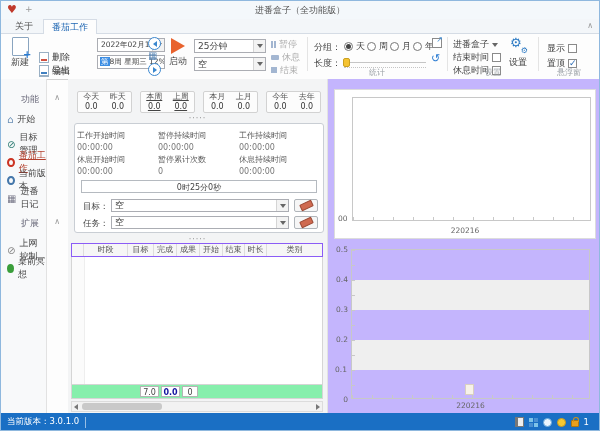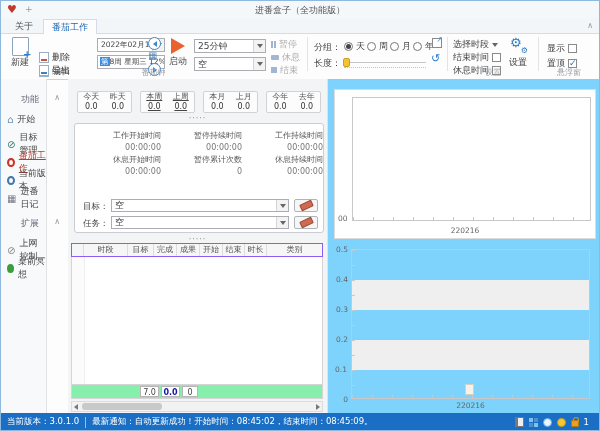--- a/index.html
+++ b/index.html
@@ -56,37 +56,37 @@
   .sbitem{position:absolute;left:6px;display:flex;align-items:center;gap:4px;color:#444;}
   .sbitem.active{color:#b3402e;text-decoration:underline;}
   .ring{width:9px;height:9px;border-radius:50%;box-sizing:border-box;display:inline-block;position:relative;}
   .center{left:67px;top:78px;width:259px;height:334px;background:#f3f4f5;}
   .statbox{position:absolute;width:55px;height:22px;background:#fcfcfc;border:1px solid #d2d2d2;border-radius:2px;box-sizing:border-box;display:flex;flex-wrap:wrap;font-size:8px;}
   .statbox span{width:50%;text-align:center;line-height:10px;}
   .statbox .lab{color:#555;}
   .statbox .val{color:#333;}
   .dots{position:absolute;width:100%;text-align:center;color:#9a9a9a;font-size:8px;letter-spacing:1px;line-height:6px;}
   .panel{position:absolute;left:6px;top:44px;width:250px;height:110px;background:#fff;border:1px solid #c9ced4;border-radius:3px;box-sizing:border-box;}
-  .fcol{position:absolute;width:84px;text-align:right;font-size:8px;}
+  .fcol{position:absolute;width:84px;text-align:left;font-size:8px;}
   .fcol .flab{color:#555;}
   .fcol .fval{color:#777;margin-top:2px;}
   .timerbox{position:absolute;left:6px;top:56px;width:236px;height:13px;border:1px solid #b5bac0;text-align:center;line-height:13px;font-size:8px;color:#444;box-sizing:border-box;}
   .selrow-label{position:absolute;font-size:8.5px;color:#444;}
   
   .thead{position:absolute;left:3px;top:164px;width:252px;height:14px;display:flex;background:#f6f6f6;border:1px solid #8b5cf6;box-sizing:border-box;font-size:8px;color:#555;}
   .thead div{border-right:1px solid #ddd;text-align:center;line-height:12px;box-sizing:border-box;}
   .tbody{position:absolute;left:3px;top:178px;width:252px;height:128px;background:#fff;border:1px solid #d5d5d5;border-top:none;box-sizing:border-box;}
   .tbody .selcol{position:absolute;left:0;top:0;width:12px;height:100%;border-right:1px solid #eee;background:#fbfbfb;}
   .tfoot{position:absolute;left:3px;top:306px;width:252px;height:14px;background:#86efac;border:1px solid #d5d5d5;border-top:none;box-sizing:border-box;}
   .fbox{position:absolute;top:1px;height:11px;border:1px solid #b5b5b5;background:#fff;text-align:center;line-height:11px;font-size:8px;box-sizing:border-box;}
   .hscroll{position:absolute;left:3px;top:322px;width:252px;height:11px;background:#f2f2f2;border:1px solid #dcdcdc;box-sizing:border-box;}
   .thumb{position:absolute;left:10px;top:1px;width:80px;height:7px;background:#c9c9c9;border-radius:3px;}
   .sarr{position:absolute;top:2px;width:0;height:0;border-top:3px solid transparent;border-bottom:3px solid transparent;}
   
-  .charts{left:326px;top:78px;width:273px;height:334px;background:#7dd3fc;border-left:1px solid #e2e2e2;box-sizing:border-box;}
+  .charts{left:326px;top:78px;width:273px;height:334px;background:#c4b5fd;border-left:1px solid #e2e2e2;box-sizing:border-box;}
   .chartbox1{position:absolute;left:6px;top:10px;width:262px;height:150px;background:#fff;border:1px solid #dcdcdc;box-sizing:border-box;}
   .plot{position:absolute;border:1px solid #c8c8c8;background:#fff;box-sizing:border-box;}
   .xticks{position:absolute;left:0;bottom:0;width:100%;height:3px;background:repeating-linear-gradient(90deg,#c8c8c8 0 1px,transparent 1px 20px);}
   .yticks-strip{position:absolute;left:0;top:0;width:3px;height:100%;background:repeating-linear-gradient(180deg,#c8c8c8 0 1px,transparent 1px 15px);}
   .axlabel{position:absolute;color:#666;font-size:7.5px;}
   .chart2{position:absolute;left:6px;top:165px;width:262px;height:166px;}
   .bands{position:absolute;left:17px;top:5px;width:239px;height:150px;border:1px solid #c8c8c8;box-sizing:border-box;background:linear-gradient(180deg,transparent 0 30px,#efefef 30px 60px,transparent 60px 90px,#efefef 90px 120px,transparent 120px 150px);}
   .ytick{position:absolute;width:14px;text-align:right;color:#666;font-size:7.5px;}
   .marker{position:absolute;width:9px;height:11px;background:#f7f2e8;border:1px solid #d8cfc0;box-sizing:border-box;}
   
@@ -189,21 +189,20 @@
       <span>暂停</span>
     </div>
     <div class="disrow" style="left:270px;top:17px;">
       <span class="bed"></span>
       <span>休息</span>
     </div>
     <div class="disrow" style="left:270px;top:30px;">
       <span class="sq"></span>
       <span>结束</span>
     </div>
-    <div class="glabel" style="left:0;width:305px;">番茄钟</div>
     <div class="gsep" style="left:306px;"></div>
 
     <div class="abs" style="left:313px;top:7px;color:#444;">分组：</div>
     <div class="mini" style="left:343px;top:6px;">
         <span class="rd sel"></span>
         <span>天</span>
       </div>
     <div class="mini" style="left:366px;top:6px;">
         <span class="rd"></span>
         <span>周</span>
@@ -217,24 +216,25 @@
         <span>年</span>
       </div>
     <div class="abs" style="left:313px;top:23px;color:#444;">长度：</div>
     <div class="slider-track" style="left:343px;top:28px;width:82px;"></div>
     <div class="slider-ticks" style="left:343px;top:33px;width:82px;"></div>
     <div class="slider-handle" style="left:342px;top:24px;"></div>
     <div class="abs" style="left:431px;top:4px;width:10px;height:10px;border:1px solid #8a8a8a;background:#fff;box-sizing:border-box;">
         <span style="position:absolute;right:-2px;top:-4px;color:#4a90d2;font-size:8px;">↗</span>
       </div>
     <div class="abs" style="left:430px;top:19px;color:#2b7cd3;font-size:11px;line-height:11px;">↺</div>
+    <div class="glabel" style="left:307px;width:138px;">统计</div>
     <div class="gsep" style="left:446px;"></div>
 
     <div class="mini" style="left:452px;top:4px;">
-      <span>选择时段</span>
+      <span>进番盒子</span>
         <span class="tri-dn" style="margin-top:2px;"></span>
     </div>
     <div class="mini" style="left:452px;top:17px;">
       <span>结束时间</span>
         <span class="cb"></span>
     </div>
     <div class="mini" style="left:452px;top:30px;">
       <span>休息时间</span>
         <span class="cb"></span>
     </div>
@@ -343,20 +343,21 @@
           <div class="fval">00:00:00</div>
       </div>
       <div class="fcol" style="left:83px;top:30px;">
         <div class="flab">暂停累计次数</div>
           <div class="fval">0</div>
       </div>
       <div class="fcol" style="left:164px;top:30px;">
         <div class="flab">休息持续时间</div>
           <div class="fval">00:00:00</div>
       </div>
+      <div class="timerbox">0时25分0秒</div>
       <div class="selrow-label" style="left:8px;top:77px;">目标：</div>
       <div class="combo" style="left:36px;top:75px;width:178px;height:13px;">
         <span class="val">空</span>
         <span class="dd">
             <span class="tri-dn"></span>
           </span>
       </div>
       <div class="eraserbtn" style="left:219px;top:75px;">
           <span class="eraser"></span>
         </div>
@@ -420,21 +421,20 @@
       <div class="ytick" style="top:91px;">0.2</div>
       <div class="ytick" style="top:121px;text-align:center;">0.1</div>
       <div class="ytick" style="top:151px;">0</div>
       <div class="axlabel" style="left:17px;top:157px;width:239px;text-align:center;">220216</div>
     </div>
   </div>
 
   <div class="abs statusbar">
     <span style="margin-left:6px;">当前版本：3.0.1.0</span>
     <span class="vsep"></span>
-    <span>最新通知：自动更新成功！开始时间：08:45:02，结束时间：08:45:09。</span>
     <span class="sicons">
       <span class="ic-note"></span>
       <span class="ic-win">
           <b></b>
           <b></b>
           <b></b>
           <b></b>
         </span>
       <span class="ic-bulb"></span>
       <span class="ic-smile"></span>

